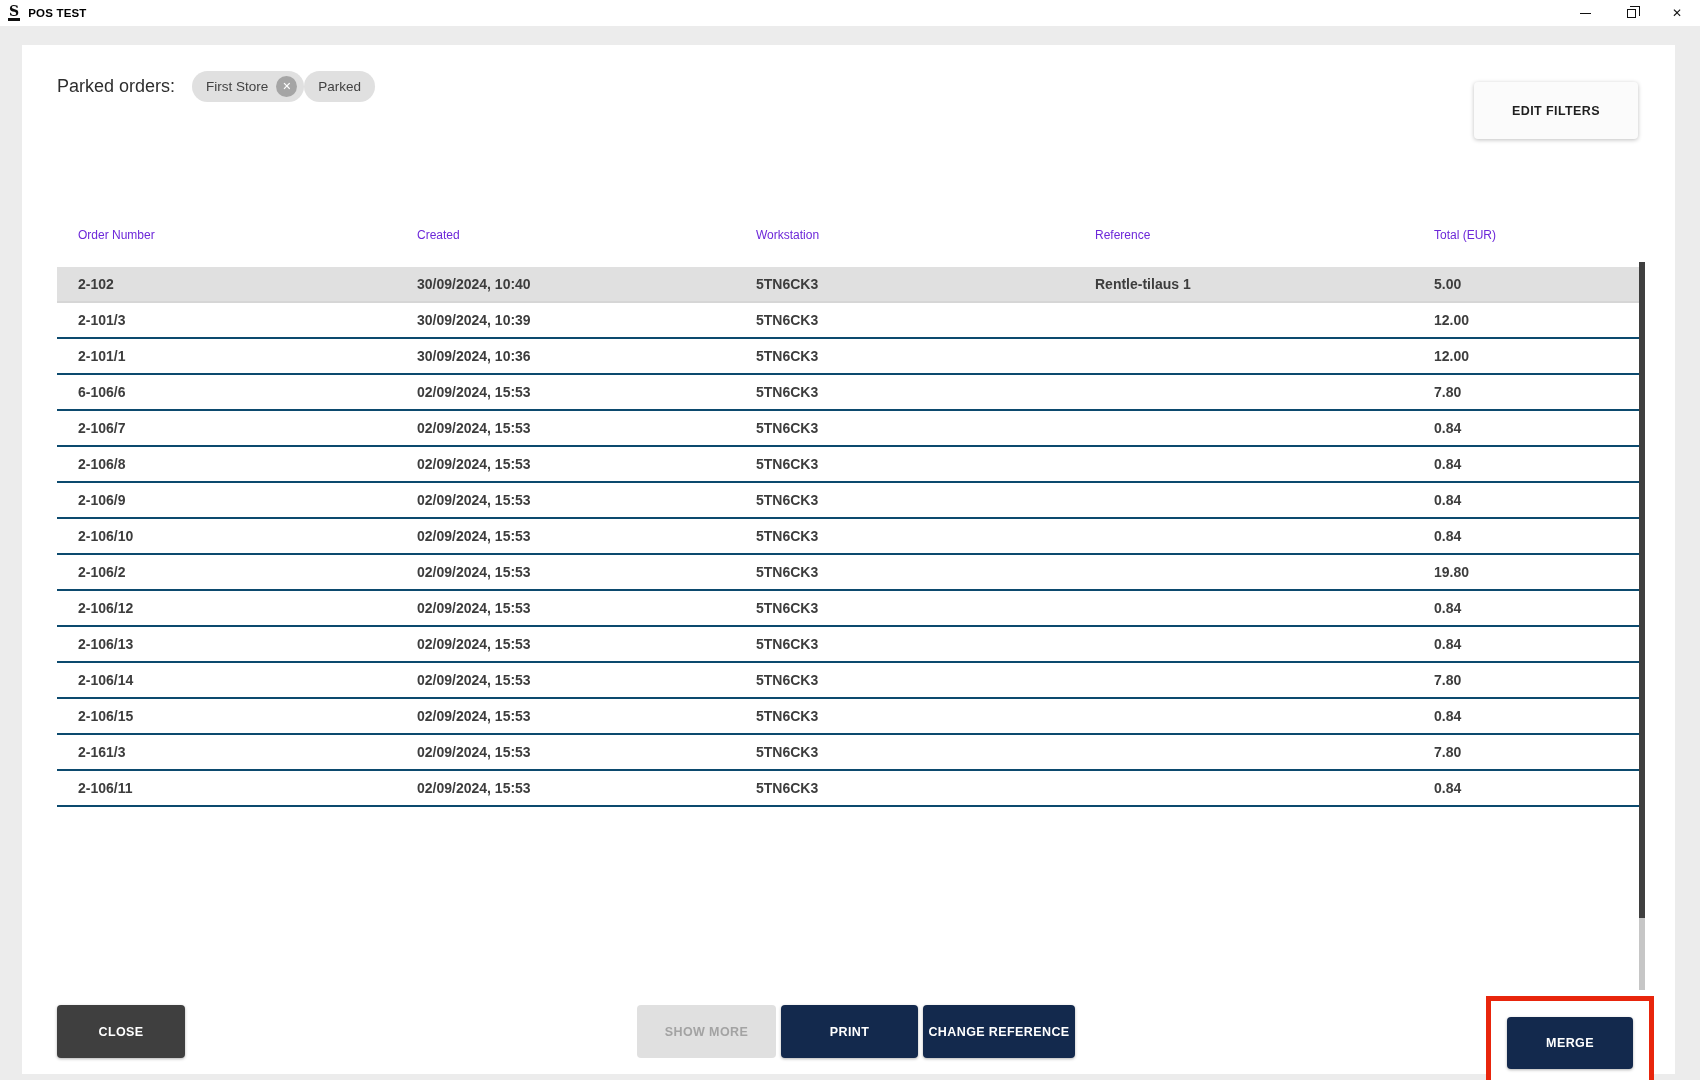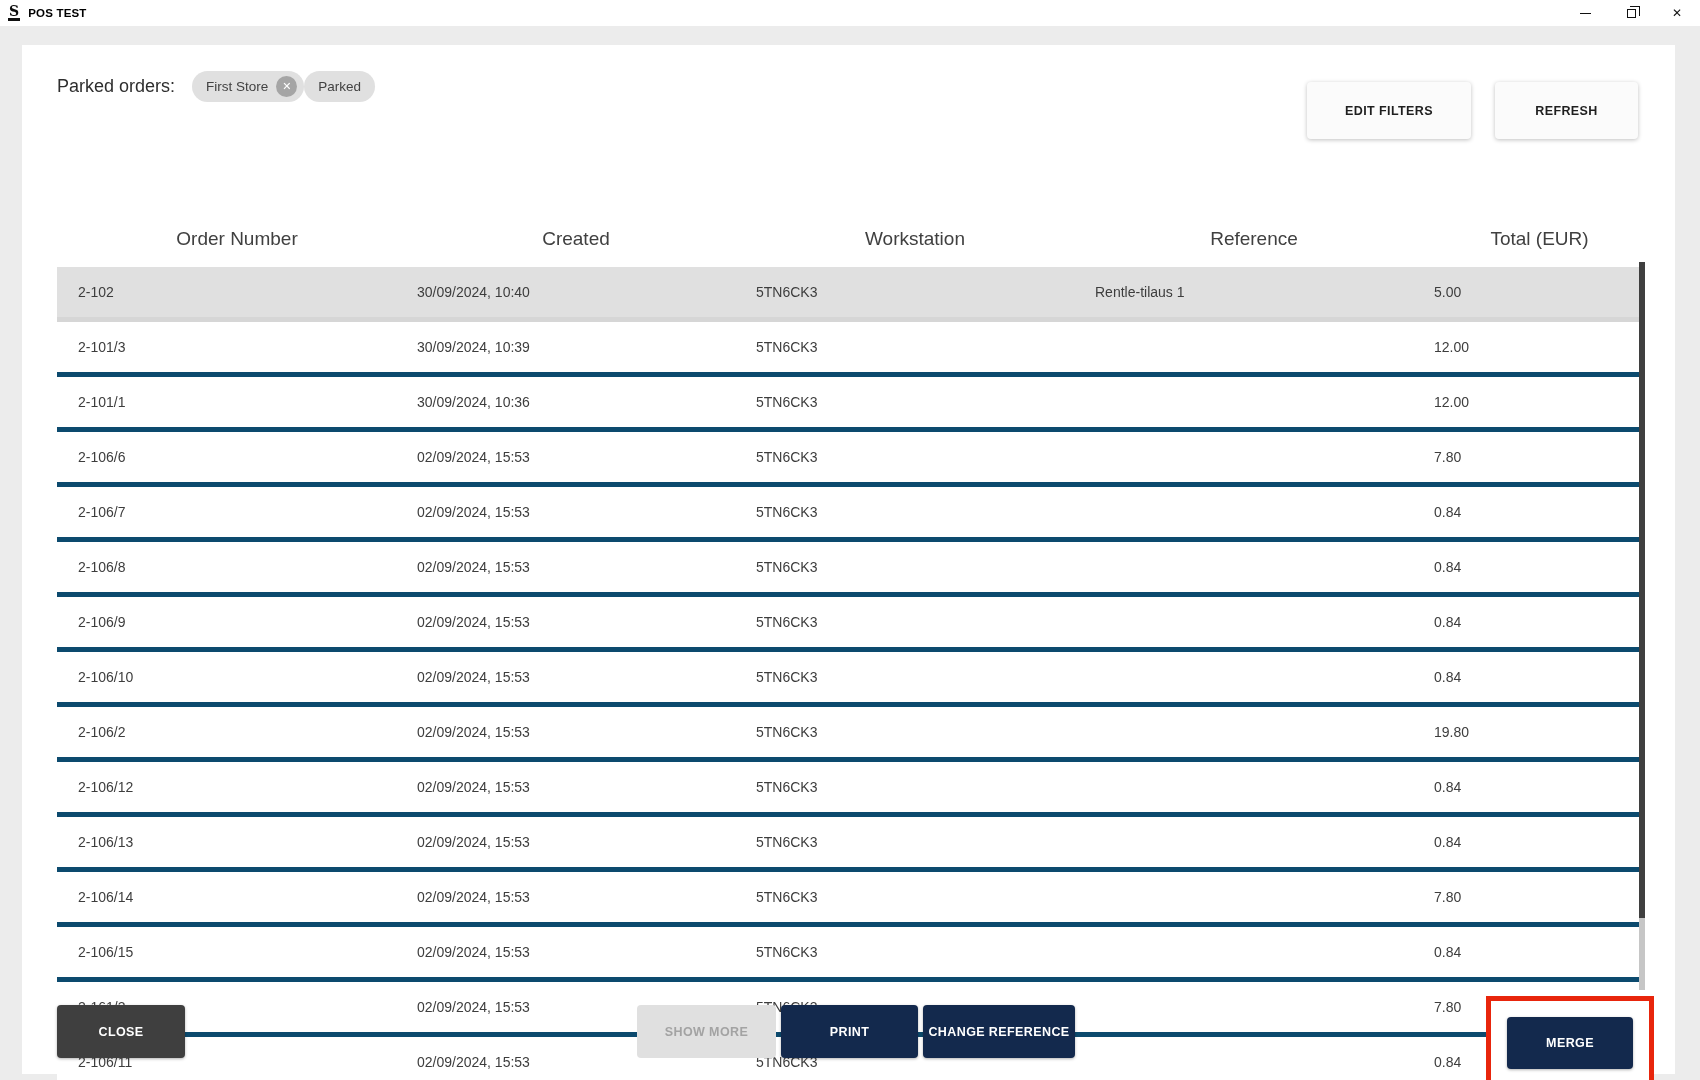--- a/index.html
+++ b/index.html
@@ -35,23 +35,23 @@
 
   .header-buttons{position:absolute;top:37px;right:37px;display:flex;gap:24px;}
   .light-btn{height:57px;background:#fbfbfb;border:none;border-radius:4px;box-shadow:0 1px 4px rgba(0,0,0,.25);
     font-family:"Liberation Sans",sans-serif;font-size:12.5px;font-weight:700;letter-spacing:.4px;color:#1f1f1f;cursor:pointer;}
   .btn-edit-filters{width:164px;}
   .btn-refresh{width:143px;}
 
   
   .tbl-head,.tbl-row{display:grid;grid-template-columns:339px 339px 339px 339px 1fr;}
   .tbl-head{position:absolute;top:183px;left:35px;width:1588px;}
-  .tbl-head span{padding-left:21px;font-size:19px;color:#404040;text-align:center;}
+  .tbl-head span{padding-left:21px;font-size:12px;color:#6d28d9;}
   .tbl-body{position:absolute;top:222px;left:35px;width:1588px;}
-  .tbl-row{height:55px;align-items:center;border-bottom:5px solid #0c4a6e;background:#fff;cursor:pointer;}
+  .tbl-row{height:36px;align-items:center;border-bottom:2px solid #0c4a6e;background:#fff;cursor:pointer;font-weight:bold;}
   .tbl-row.selected{background:var(--selected-row);border-bottom-color:#d6d6d6;}
   .tbl-row span{padding-left:21px;font-size:14px;color:#3d3d3d;white-space:nowrap;overflow:hidden;}
 
   
   .scrollbar{position:absolute;top:217px;left:1617px;width:6px;height:728px;}
   .scroll-thumb{position:absolute;top:0;left:0;width:6px;height:656px;background:#3f3f3f;cursor:grab;}
   .scroll-tail{position:absolute;top:656px;left:0;width:6px;height:72px;background:#c6c6c6;}
 
   
   .footer{position:absolute;left:0;top:951px;width:1653px;height:78px;}
@@ -95,21 +95,20 @@
         <span class="chip-x">✕</span>
       </div>
       <div class="chip">
         <span>Parked</span>
       </div>
     </div>
   </div>
 
   <div class="header-buttons">
     <button class="light-btn btn-edit-filters">EDIT FILTERS</button>
-    <button class="light-btn btn-refresh">REFRESH</button>
   </div>
 
   <div class="tbl-head">
     <span>Order Number</span>
     <span>Created</span>
     <span>Workstation</span>
     <span>Reference</span>
     <span>Total (EUR)</span>
   </div>
 
@@ -129,21 +128,21 @@
       <span>12.00</span>
     </div>
       <div class="tbl-row">
       <span>2-101/1</span>
       <span>30/09/2024, 10:36</span>
       <span>5TN6CK3</span>
       <span></span>
       <span>12.00</span>
     </div>
       <div class="tbl-row">
-      <span>2-106/6</span>
+      <span>6-106/6</span>
       <span>02/09/2024, 15:53</span>
       <span>5TN6CK3</span>
       <span></span>
       <span>7.80</span>
     </div>
       <div class="tbl-row">
       <span>2-106/7</span>
       <span>02/09/2024, 15:53</span>
       <span>5TN6CK3</span>
       <span></span>

